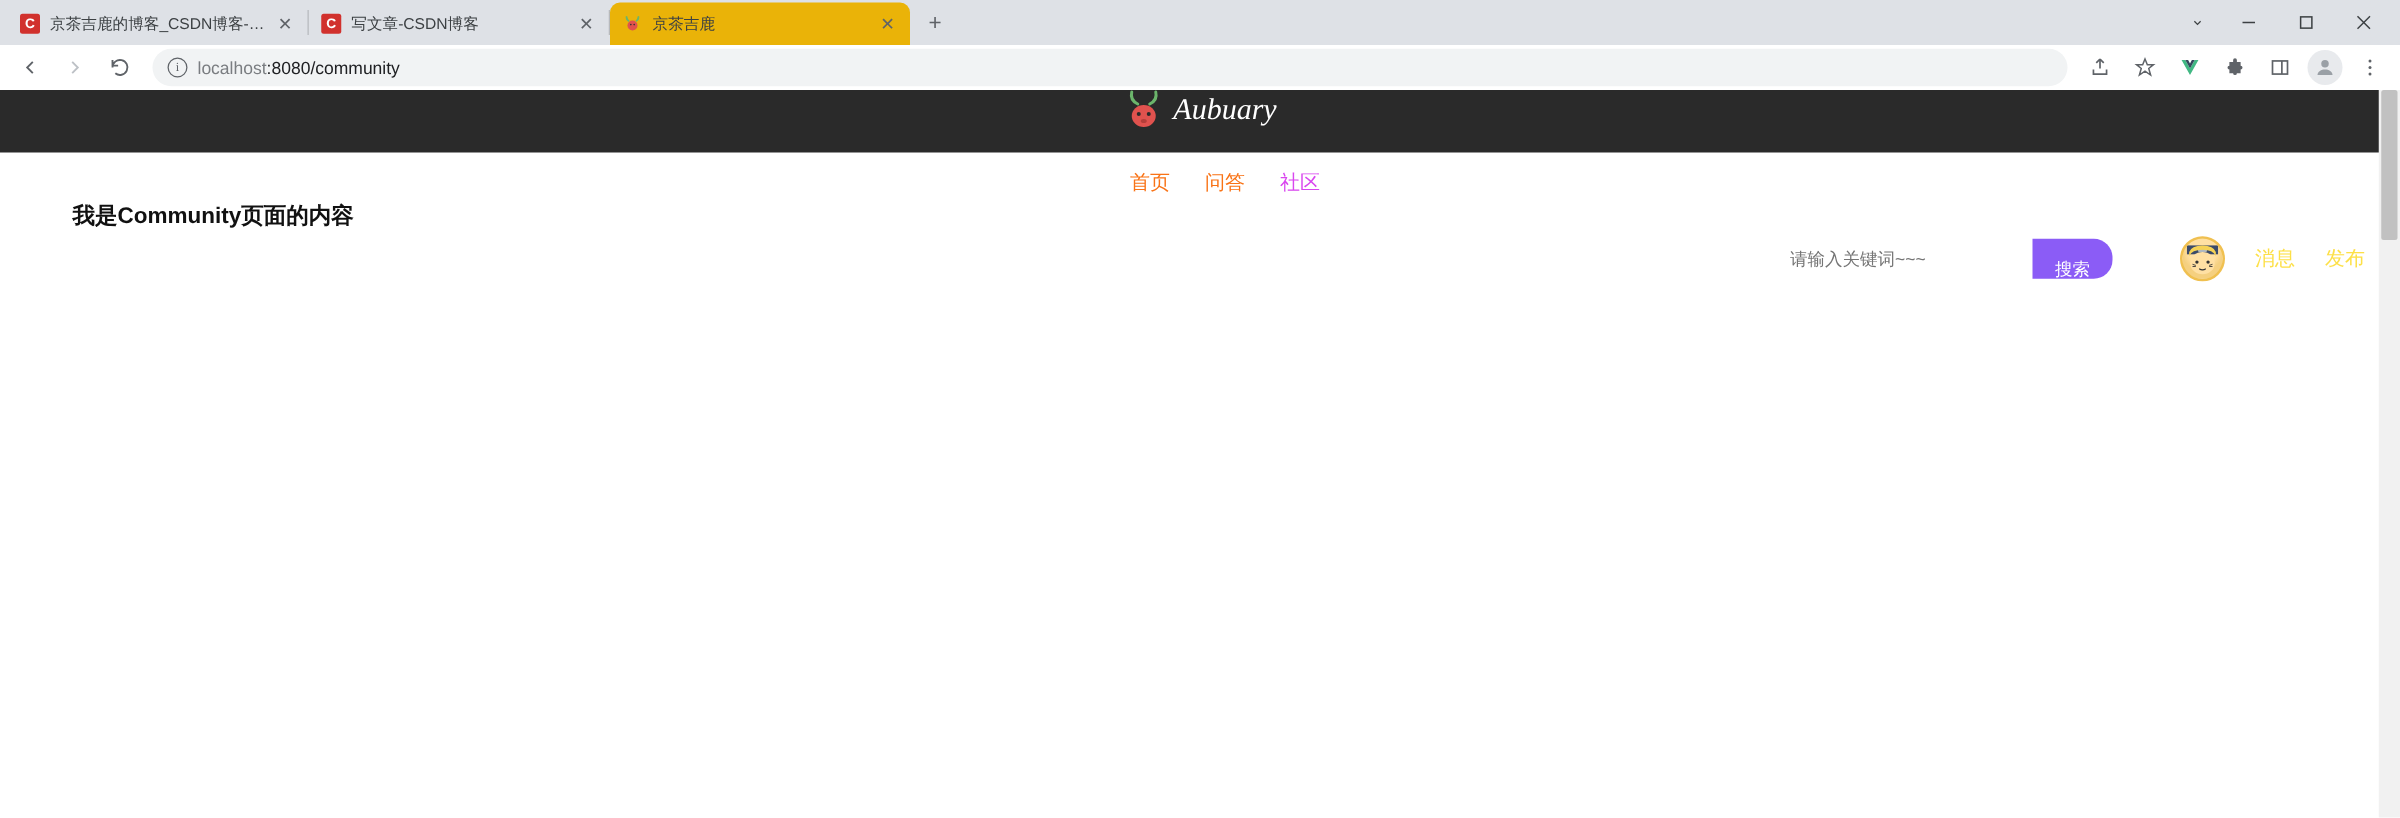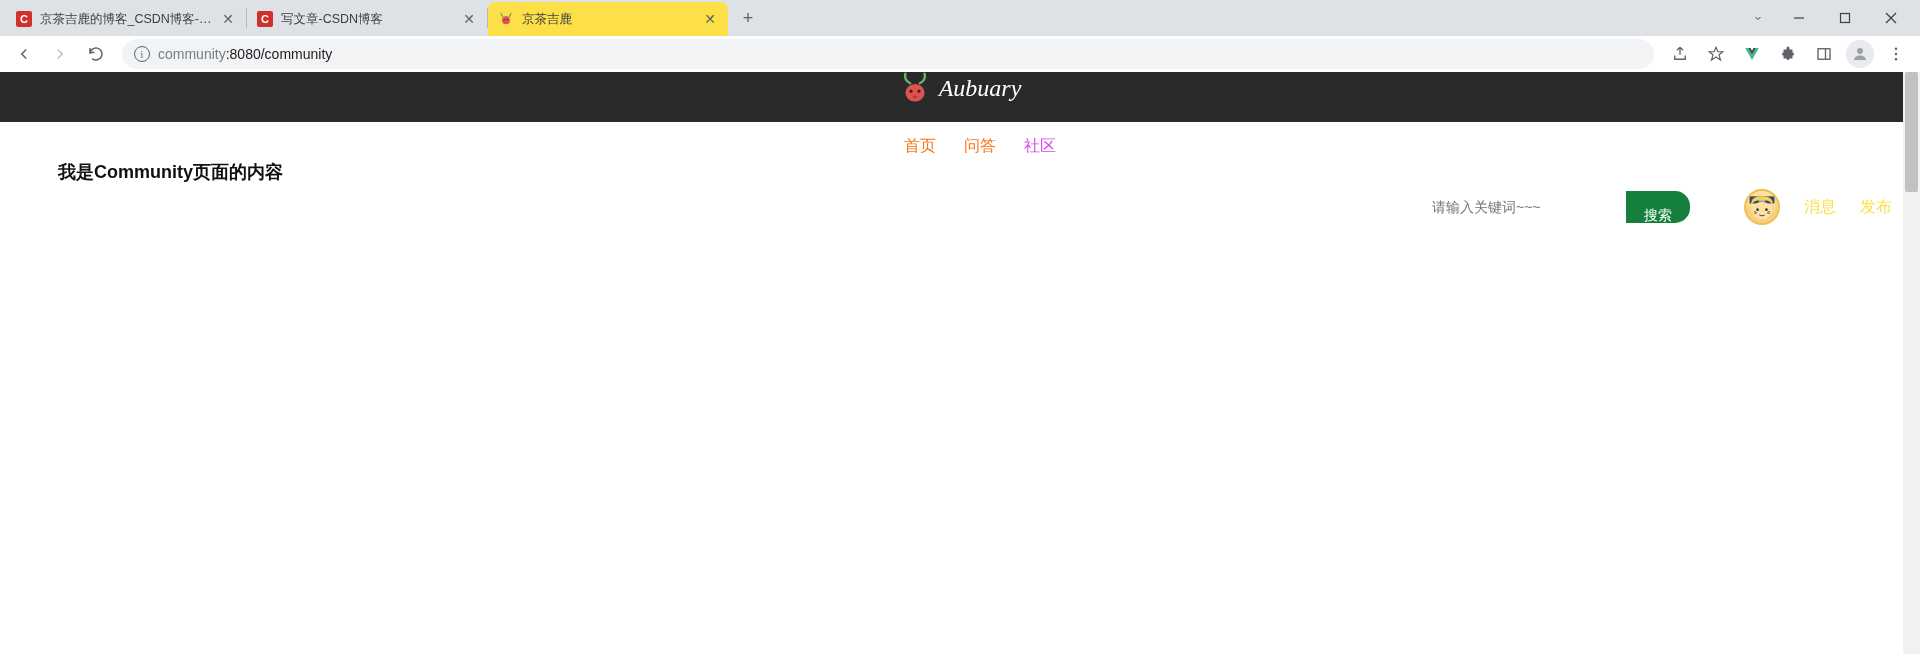--- a/index.html
+++ b/index.html
@@ -28,21 +28,21 @@
       padding: 0 10px;
       margin-top: 2px;
       border-radius: 8px 8px 0 0;
       font-size: 12.5px;
       color: #3c4043;
       gap: 8px;
       cursor: pointer;
       position: relative;
     }
     .tab.inactive { background: transparent; }
-    .tab.active { background: #fde047; }
+    .tab.active { background: #eab308; }
     .tab .favicon {
       width: 16px; height: 16px;
       display: inline-flex; align-items: center; justify-content: center;
       flex-shrink: 0;
     }
     .csdn-icon {
       width: 16px; height: 16px; background: #d1312d;
       color: #fff; font-size: 11px; font-weight: bold;
       display:flex;align-items:center;justify-content:center;
       border-radius: 2px;
@@ -158,21 +158,21 @@
       display:flex;align-items:center;
     }
     .search-input {
       height:34px;width:210px;border:none;
       border-radius:15px 0 0 15px;
       padding:0 16px;font-size:14px;
       outline:none;
     }
     .search-btn {
       height:30px;padding:16px 18px;
-      background:#15803d;color:#fff;border:none;
+      background:#8b5cf6;color:#fff;border:none;
       border-radius:0 15px 15px 0;
       font-size:14px;cursor:pointer;
     }
     .avatar {
       width:36px;height:36px;border-radius:50%;
       background: radial-gradient(circle at 50% 30%, #ffe0a3 40%, #f5d080 60%);
       border: 2px solid #f0c050;
       display:flex;align-items:center;justify-content:center;
       overflow:hidden;
       margin-left:30px;
@@ -271,21 +271,21 @@
     </div>
     <div class="nav-btn">
       <svg viewBox="0 0 24 24">
           <path d="M4 12a8 8 0 1 1 3 6.2M4 4v6h6" fill="none" stroke="currentColor" stroke-width="2"></path>
         </svg>
     </div>
 
     <div class="omnibox">
       <span class="info-icon">i</span>
       <span>
-        <span class="url-host-dim">community</span><span class="url-text">:8080</span><span class="url-text">/community</span>
+        <span class="url-host-dim">localhost</span><span class="url-text">:8080</span><span class="url-text">/community</span>
       </span>
     </div>
 
     <div class="ext-icons">
       <div class="ext-btn">
         <svg viewBox="0 0 24 24">
             <path d="M12 3v10M12 3l-4 4M12 3l4 4M5 14v5h14v-5" fill="none" stroke="currentColor" stroke-width="1.8"></path>
           </svg>
       </div>
       <div class="ext-btn">

